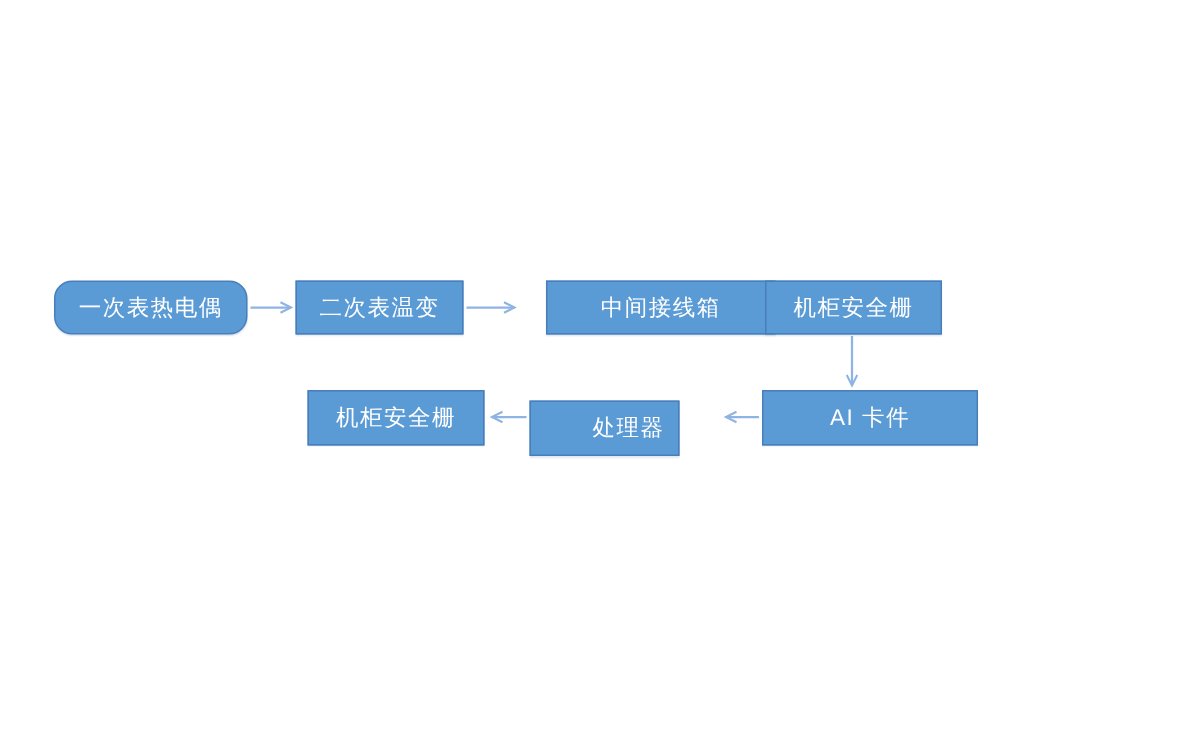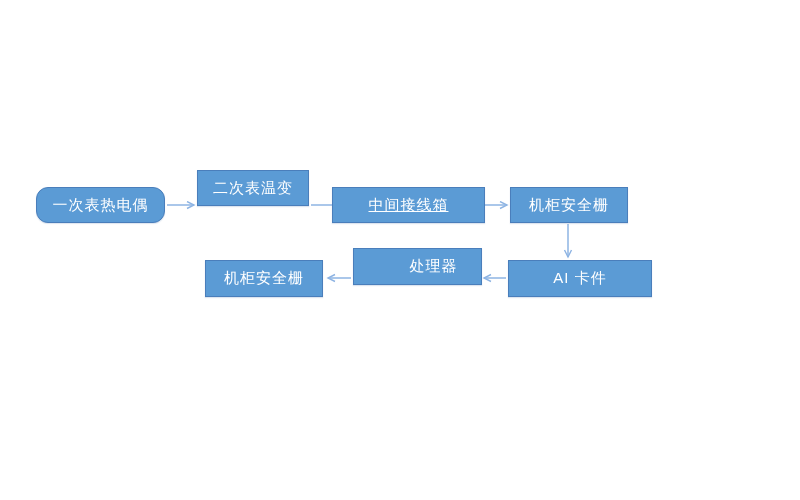--- a/index.html
+++ b/index.html
@@ -65,25 +65,25 @@
     <line x1="167" y1="205" x2="194" y2="205" marker-end="url(#vhead)"></line>
     <line x1="311" y1="205" x2="343" y2="205" marker-end="url(#vhead)"></line>
     <line x1="477" y1="205" x2="507" y2="205" marker-end="url(#vhead)"></line>
     <line x1="568" y1="224" x2="568" y2="257" marker-end="url(#vhead)"></line>
     <line x1="506" y1="278" x2="484" y2="278" marker-end="url(#vhead)"></line>
     <line x1="351" y1="278" x2="328" y2="278" marker-end="url(#vhead)"></line>
   </svg>
 
   <div class="node" style="left:36px;  top:187px; width:129px; height:36px;border-radius:12px;">一次表热电偶</div>
 
-  <div class="node" style="left:197px; top:170px; width:112px; height:36px;">二次表温变</div>
+  <div class="node" style="left:197px; top:187px; width:112px; height:36px;">二次表温变</div>
 
-  <div class="node" style="left:332px; top:187px; width:153px; height:36px;text-decoration:underline;">中间接线箱</div>
+  <div class="node" style="left:364px; top:187px; width:153px; height:36px;">中间接线箱</div>
 
   <div class="node" style="left:510px; top:187px; width:118px; height:36px;">机柜安全栅</div>
 
   <div class="node" style="left:508px; top:260px; width:144px; height:37px;">AI 卡件</div>
 
-  <div class="node" style="left:353px; top:248px; width:129px; height:37px;padding-left:32px;">处理器</div>
+  <div class="node" style="left:353px; top:267px; width:100px; height:37px;padding-left:32px;">处理器</div>
 
   <div class="node" style="left:205px; top:260px; width:118px; height:37px;">机柜安全栅</div>
 
 </div>
 
 </body></html>

